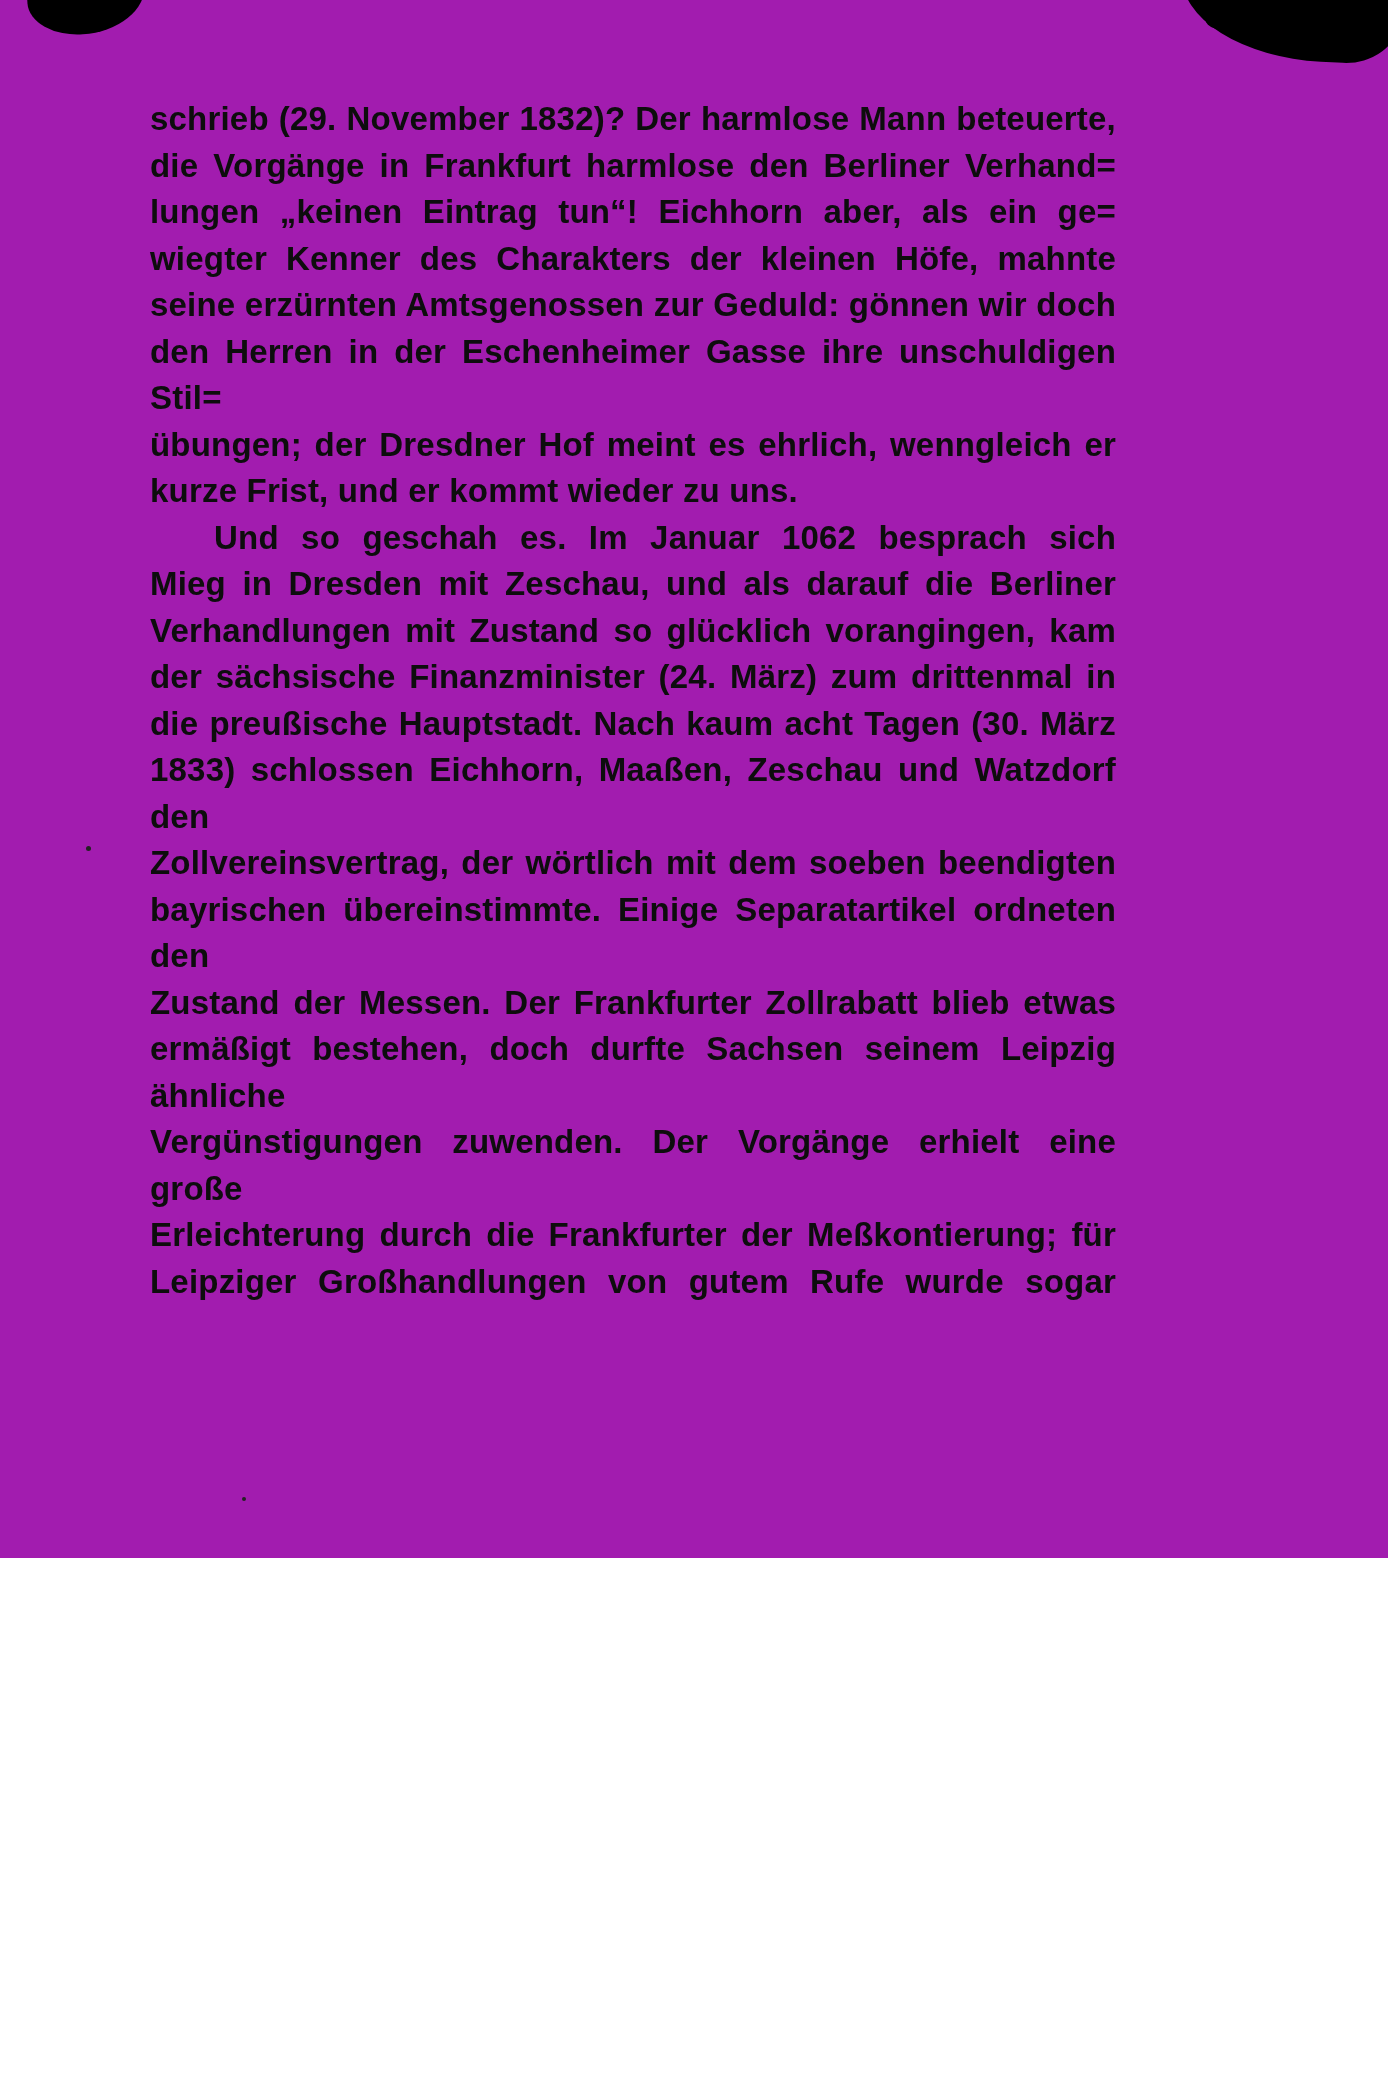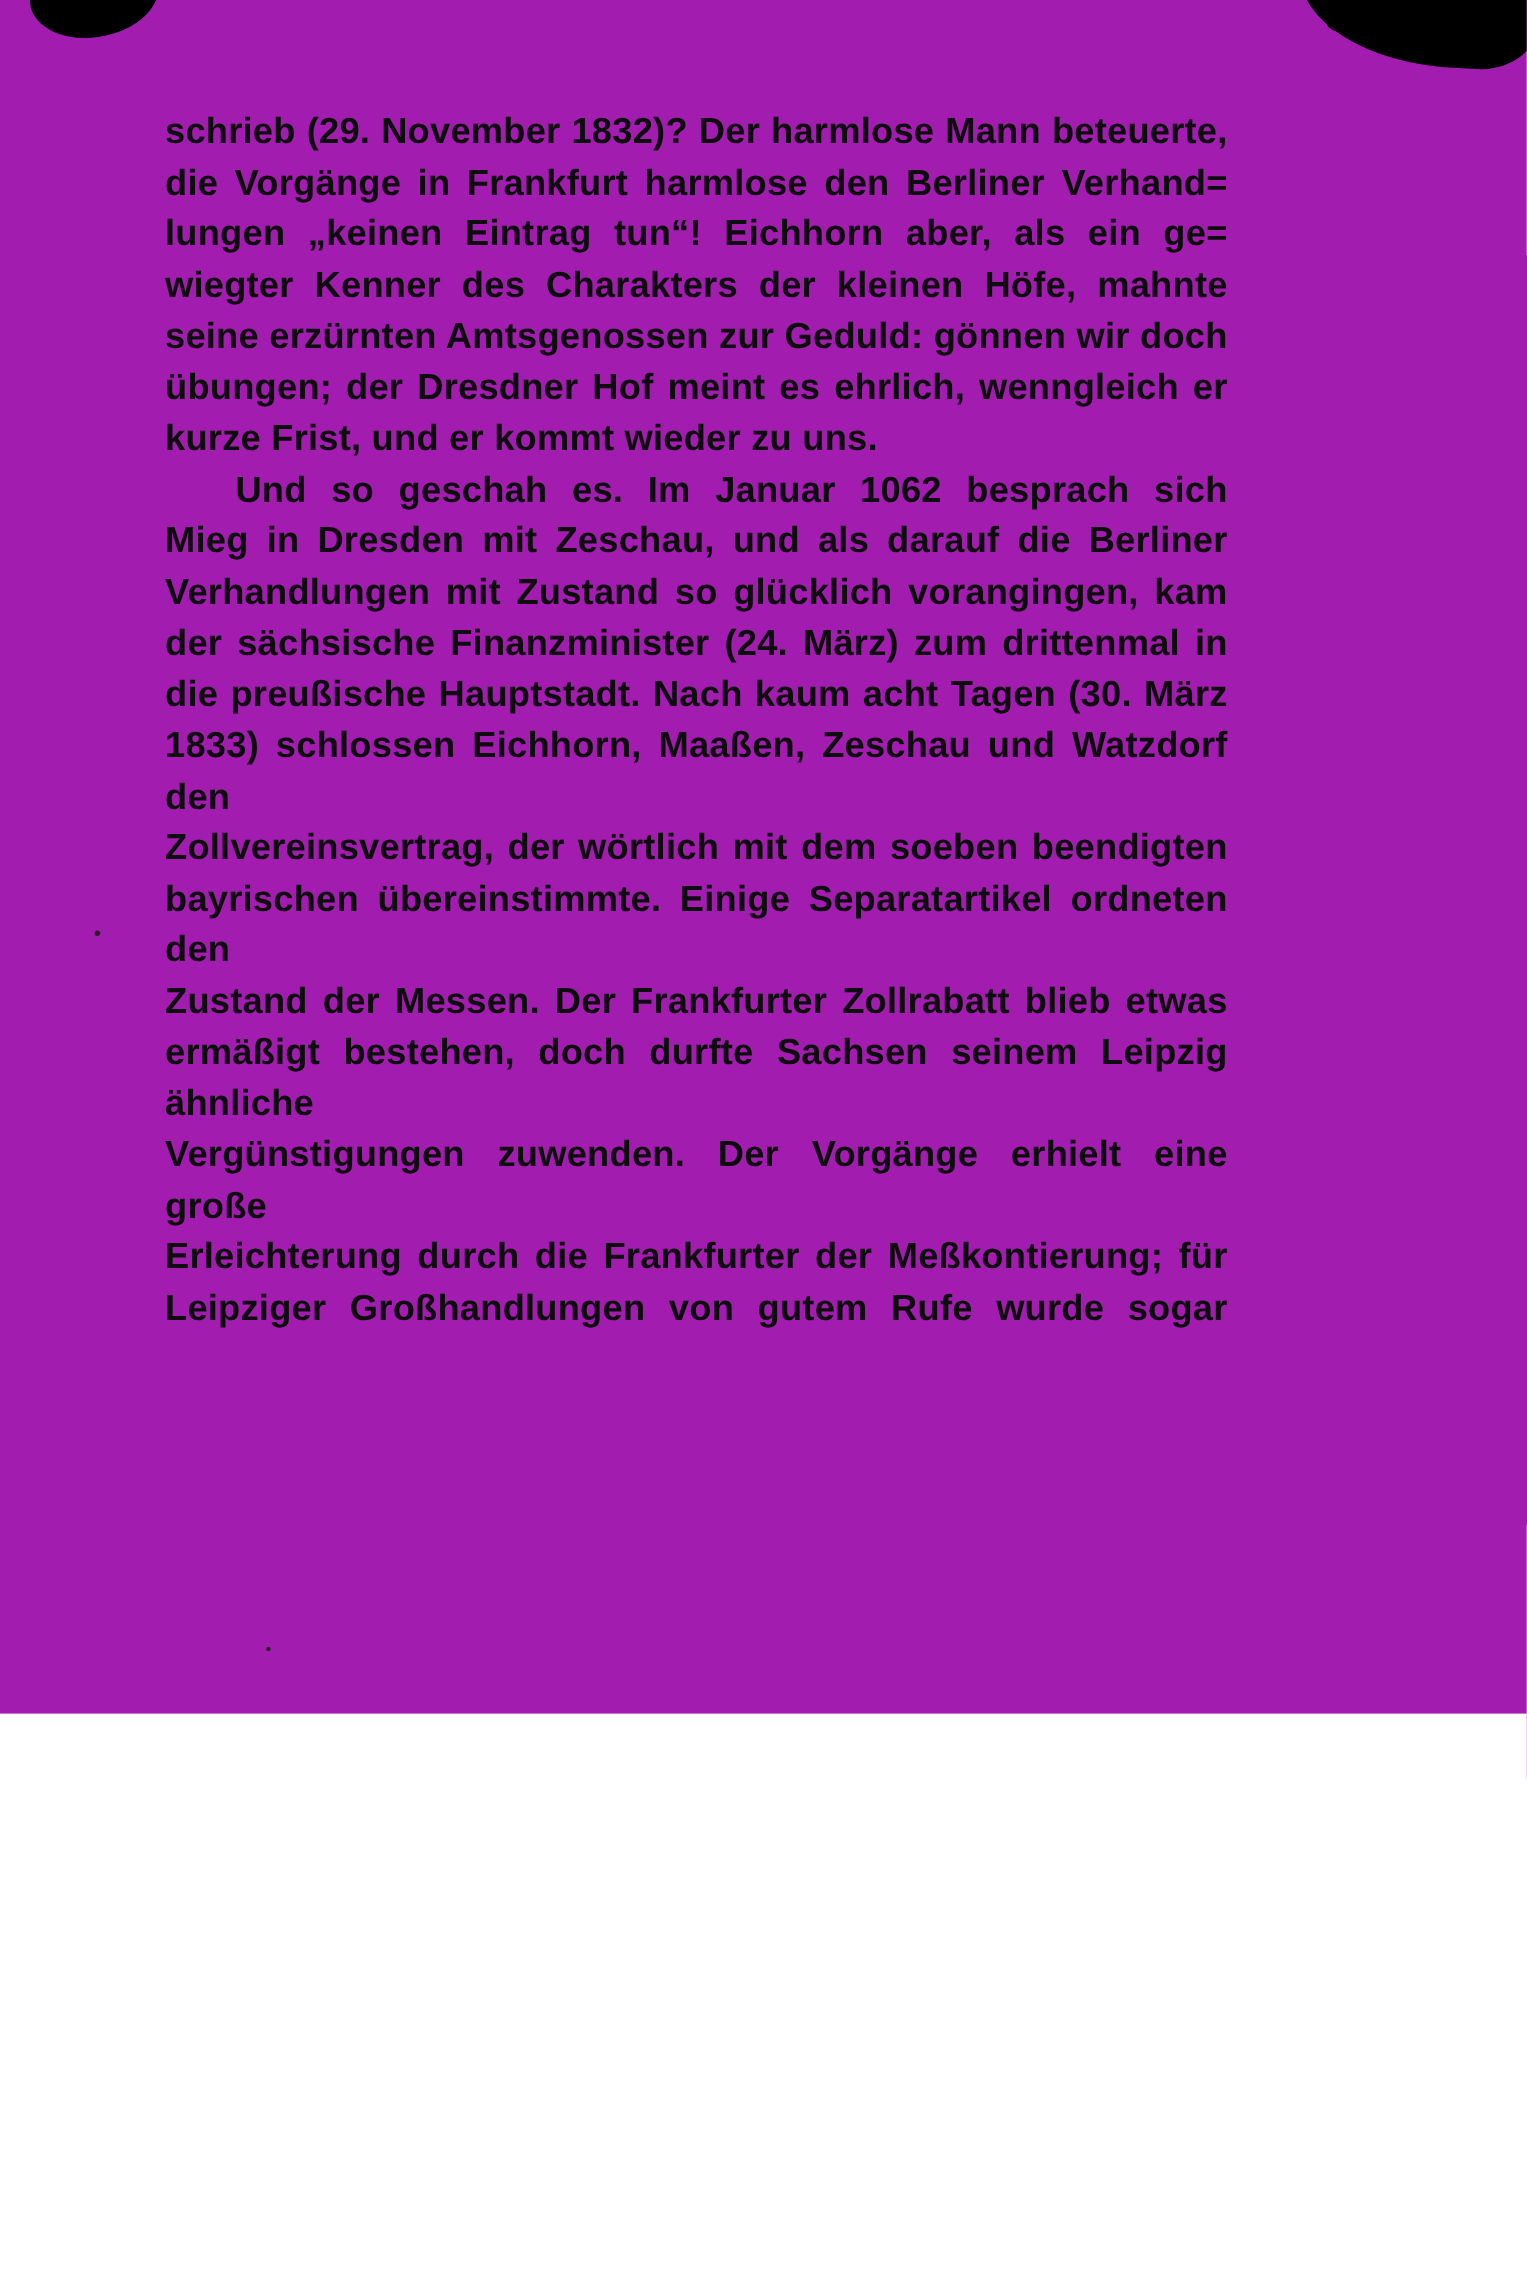--- a/index.html
+++ b/index.html
@@ -75,20 +75,21 @@
   <div class="speck speck-3"></div>
   <div class="speck speck-4"></div>
 
   <div class="text-block">
       <div class="para">
         <div class="line">schrieb (29. November 1832)? Der harmlose Mann beteuerte,</div>
         <div class="line">die Vorgänge in Frankfurt harmlose den Berliner Verhand=</div>
         <div class="line">lungen „keinen Eintrag tun“!  Eichhorn aber, als ein ge=</div>
         <div class="line">wiegter Kenner des Charakters der kleinen Höfe, mahnte</div>
         <div class="line">seine erzürnten Amtsgenossen zur Geduld: gönnen wir doch</div>
+        <div class="line">den Herren in der Eschenheimer Gasse ihre unschuldigen Stil=</div>
         <div class="line">übungen; der Dresdner Hof meint es ehrlich, wenngleich er</div>
         <div class="line lastline">kurze Frist, und er kommt wieder zu uns.</div>
       </div>
       <div class="para indent">
         <div class="line">Und so geschah es.  Im Januar 1062 besprach sich</div>
         <div class="line">Mieg in Dresden mit Zeschau, und als darauf die Berliner</div>
         <div class="line">Verhandlungen mit Zustand so glücklich vorangingen, kam</div>
         <div class="line">der sächsische Finanzminister (24. März) zum drittenmal in</div>
         <div class="line">die preußische Hauptstadt.  Nach kaum acht Tagen (30. März</div>
         <div class="line">1833) schlossen Eichhorn, Maaßen, Zeschau und Watzdorf den</div>

